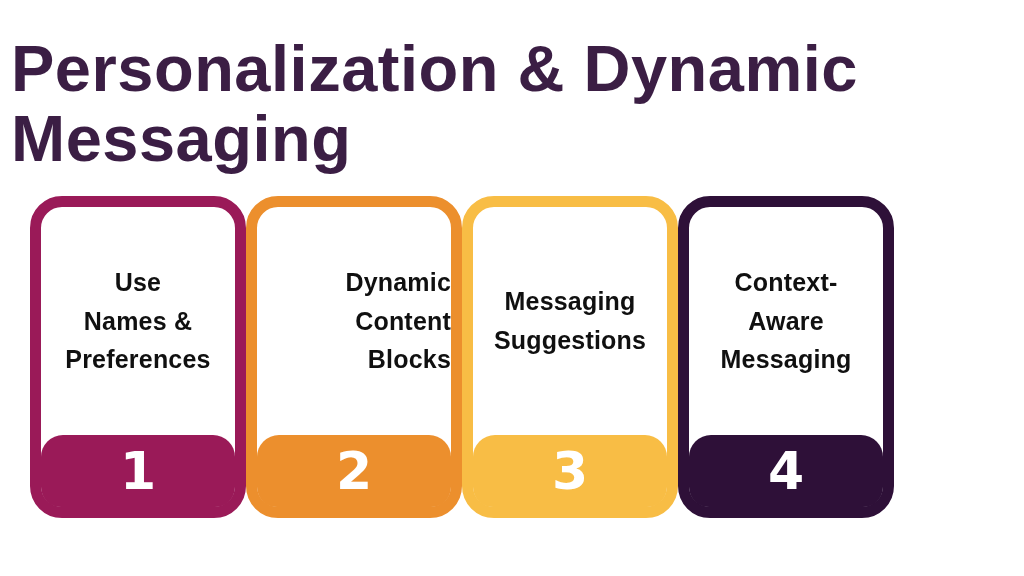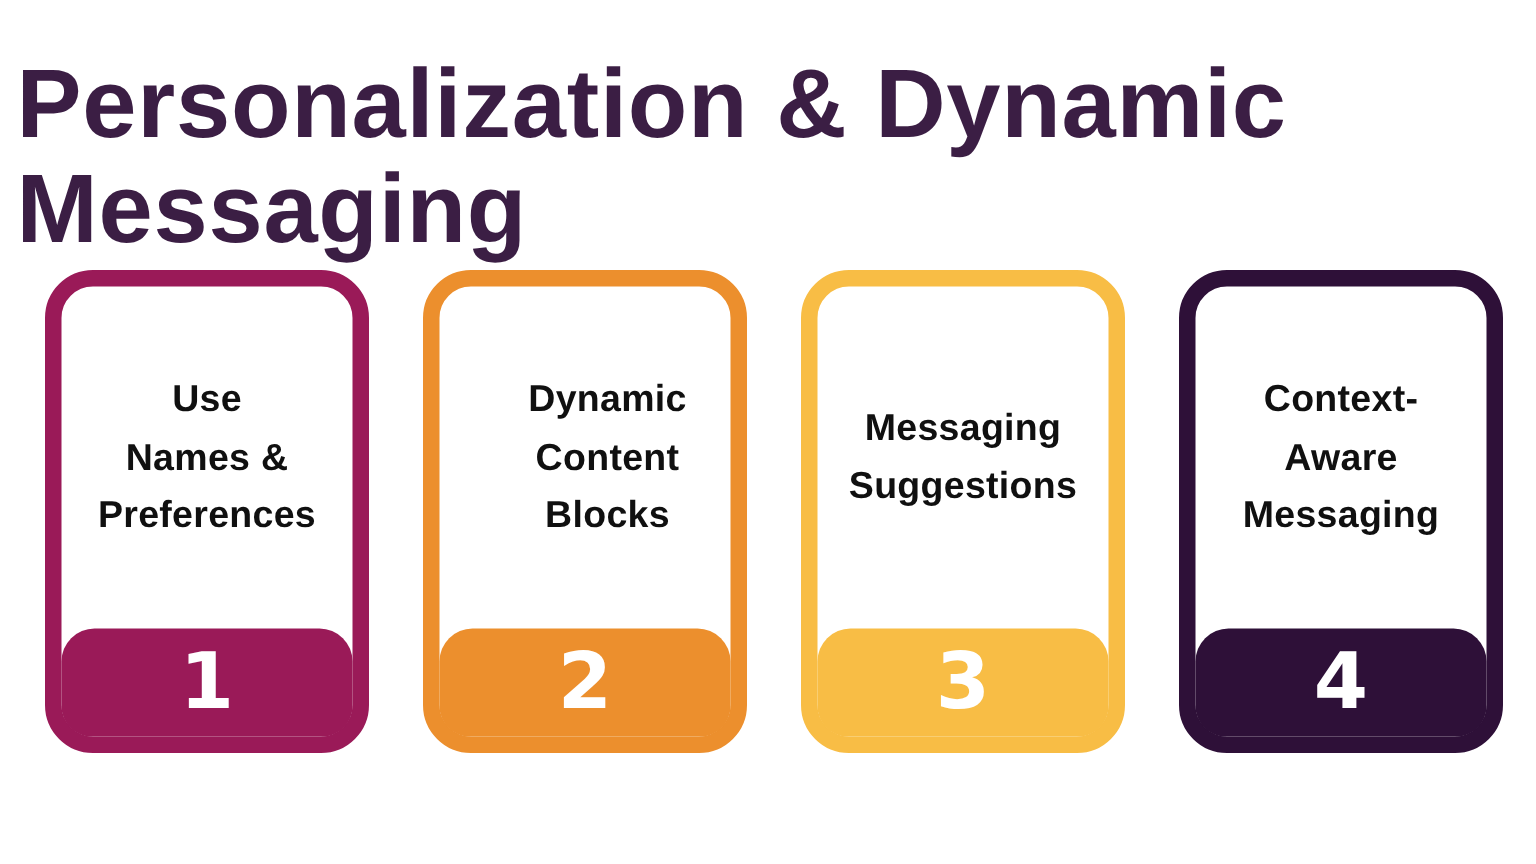--- a/index.html
+++ b/index.html
@@ -17,23 +17,22 @@
     font-size: 65px;
     font-weight: bold;
     letter-spacing: 0.5px;
     line-height: 70px;
     white-space: pre-line;
     color: var(--accent, #3B1E44);
     margin-left: 11px;
   }
   .cards {
     position: absolute;
-    left: 30px; top: 180px;
+    left: 30px; top: 196px;
     display: flex;
-    gap: 36px;
   }
   .card {
     width: 216px; height: 322px;
     background: #ffffff;
     border: 11px solid var(--accent, #333);
     border-radius: 32px;
     position: relative;
   }
   .card-body {
     position: absolute;
@@ -46,21 +45,21 @@
     font-size: 25px;
     font-weight: bold;
     color: #101010;
     text-align: center;
     line-height: 1.55;
     white-space: pre-line;
     letter-spacing: 0.2px;
     width: 100%;
   }
   .card-label.align-left {
-    text-align: center;
+    text-align: right;
     padding-left: 30px;
   }
   .card-footer {
     position: absolute;
     left: 0; right: 0; bottom: 0;
     height: 72px;
     background: var(--accent, #333);
     border-radius: 22px 22px 20px 20px;
     display: flex;
     align-items: center;

